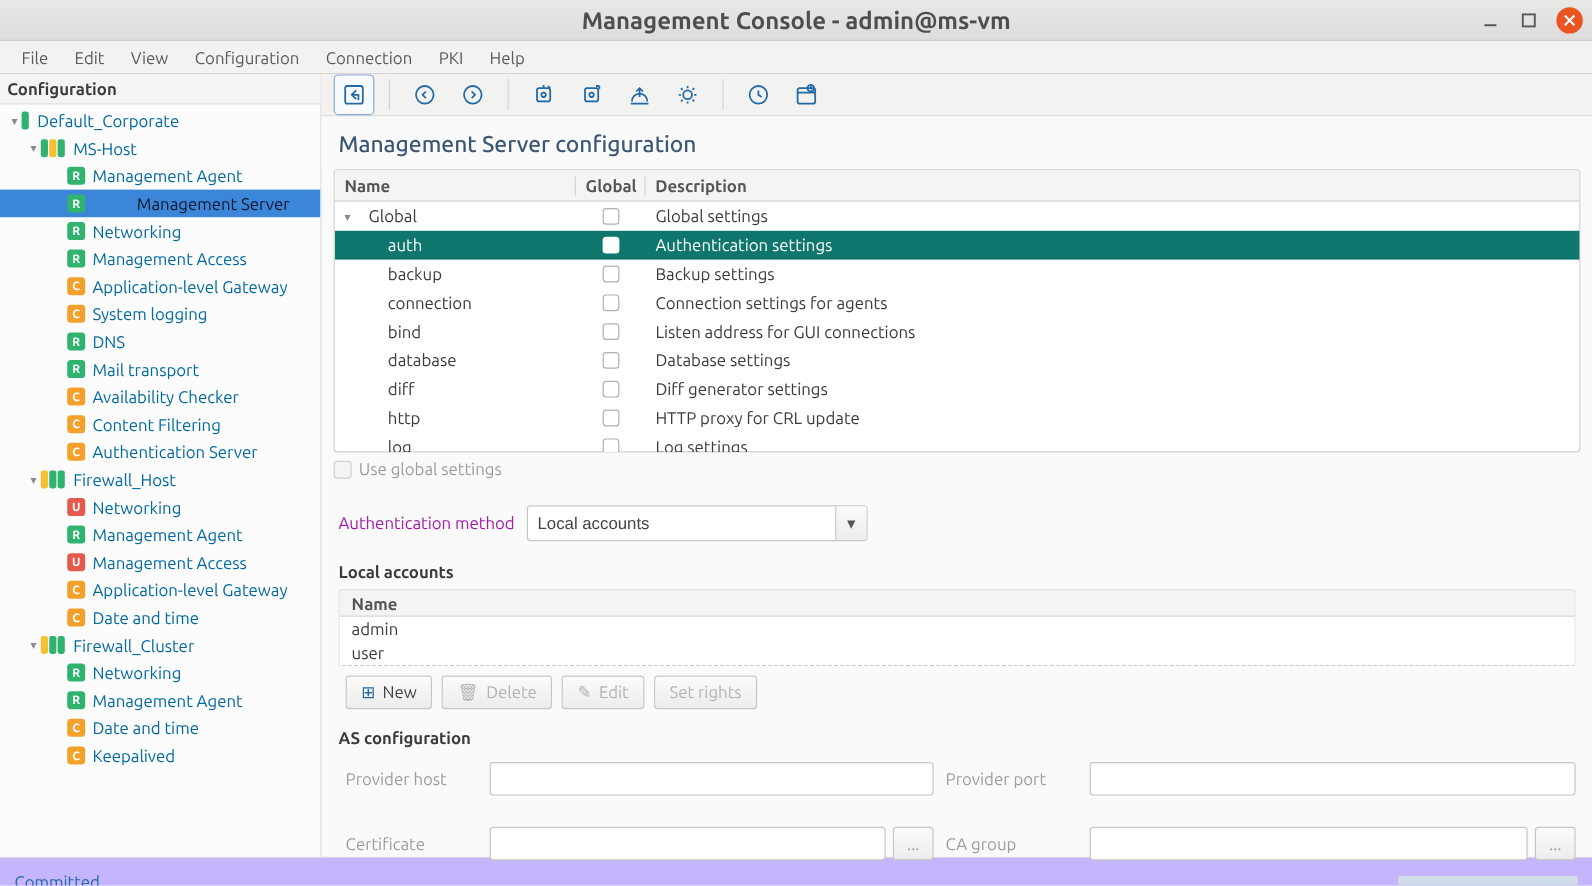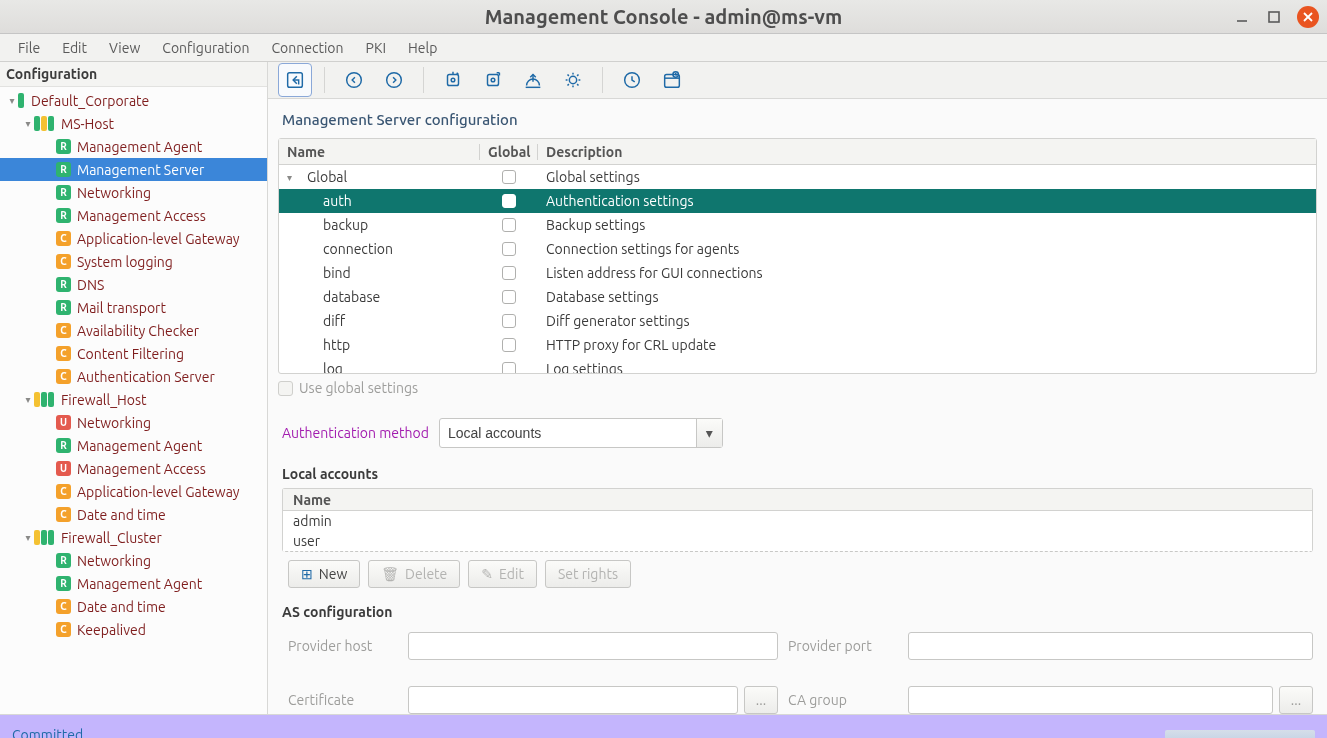--- a/index.html
+++ b/index.html
@@ -17,34 +17,34 @@
   
   .main { display: flex; height: 652px; }
   .sidebar { width: 268px; background: #fcfcfc; border-right: 1px solid #d8d8d6; display: flex; flex-direction: column; }
   .sidebar-header { padding: 4px 8px 4px 6px; font-weight: 600; color: #3b3b3b; border-bottom: 1px solid #e2e2e0; background:#f4f4f2;}
   .tree { flex: 1; overflow: auto; padding: 2px 0 10px 0; }
   .node { display: flex; align-items: center; height: 23px; padding-left: 6px; white-space: nowrap; cursor: default; }
   .node .caret { width: 12px; text-align: center; color: #8a8a88; font-size: 10px; margin-right: 0px; }
   .node .badge { width: 15px; height: 15px; border-radius: 3px; display: inline-flex; align-items: center; justify-content: center; font-size: 10px; font-weight: 700; color: #fff; margin-right: 6px; }
   .node .multibadge { display: inline-flex; margin-right: 6px; }
   .node .multibadge span { width: 6px; height: 15px; border-radius: 2px; margin-right: 1px; }
-  .node .label { color: #7f1d1d; }
+  .node .label { color: #0369a1; }
   .node.selected { background: #3b86d9; }
-  .node.selected .label { color: #ffffff; }
+  .node.selected .label { color: #0f172a; margin-left: 37px; }
   .badge.R { background:#2fb36f; } .badge.C { background:#f4a12b; } .badge.U { background:#e45a4e; }
   .mb-g { background:#2fb36f; } .mb-y { background:#f4c132; }
   .ind1 { padding-left: 6px; } .ind2 { padding-left: 22px; } .ind4 { padding-left: 56px; }
   
   .content { flex: 1; display: flex; flex-direction: column; background: #fafafa; }
   .toolbar { height: 44px; background: #f2f2f0; border-bottom: 1px solid #d8d8d6; display: flex; align-items: center; padding: 0 10px; gap: 6px; }
   .tbtn { width: 34px; height: 34px; border: 1px solid transparent; border-radius: 4px; display: flex; align-items: center; justify-content: center; color: #1f6aa7; }
   .tbtn.active-outline { border-color: #8aa8d8; background:#f8fafd; }
   .tsep { width: 1px; height: 26px; background: #d5d5d3; margin: 0 6px; }
   .tbtn svg { width: 22px; height: 22px; stroke: #1f6aa7; fill: none; stroke-width: 1.6; }
-  .page-title { padding: 12px 14px 10px 14px; font-size: 15px; color: #3a5673; font-weight: 500; background:#fafafa;}
+  .page-title { padding: 12px 14px 10px 14px; font-size: 19px; color: #3a5673; font-weight: 500; background:#fafafa;}
   
   .cfgtable { margin: 0 10px; border: 1px solid #d2d2d0; background: #fff; border-radius: 3px; height: 236px; display:flex; flex-direction:column;}
   .cfghead { display: flex; align-items: center; height: 26px; border-bottom: 1px solid #d2d2d0; background: #f4f4f2; color: #555; font-weight:600; }
   .cfghead > div, .cfgrow > div { padding: 0 8px; }
   .col-name { width: 200px; display:flex; align-items:center;}
   .col-global { width: 58px; display:flex; align-items:center; justify-content:center; border-left:1px solid #d2d2d0;}
   .cfghead .col-global{ justify-content:flex-start;}
   .col-desc { flex: 1; border-left:1px solid #d2d2d0; display:flex; align-items:center;}
   .cfgbody { overflow:auto; flex:1; border-top:none;}
   .cfgrow { display: flex; align-items: center; height: 24px; }

